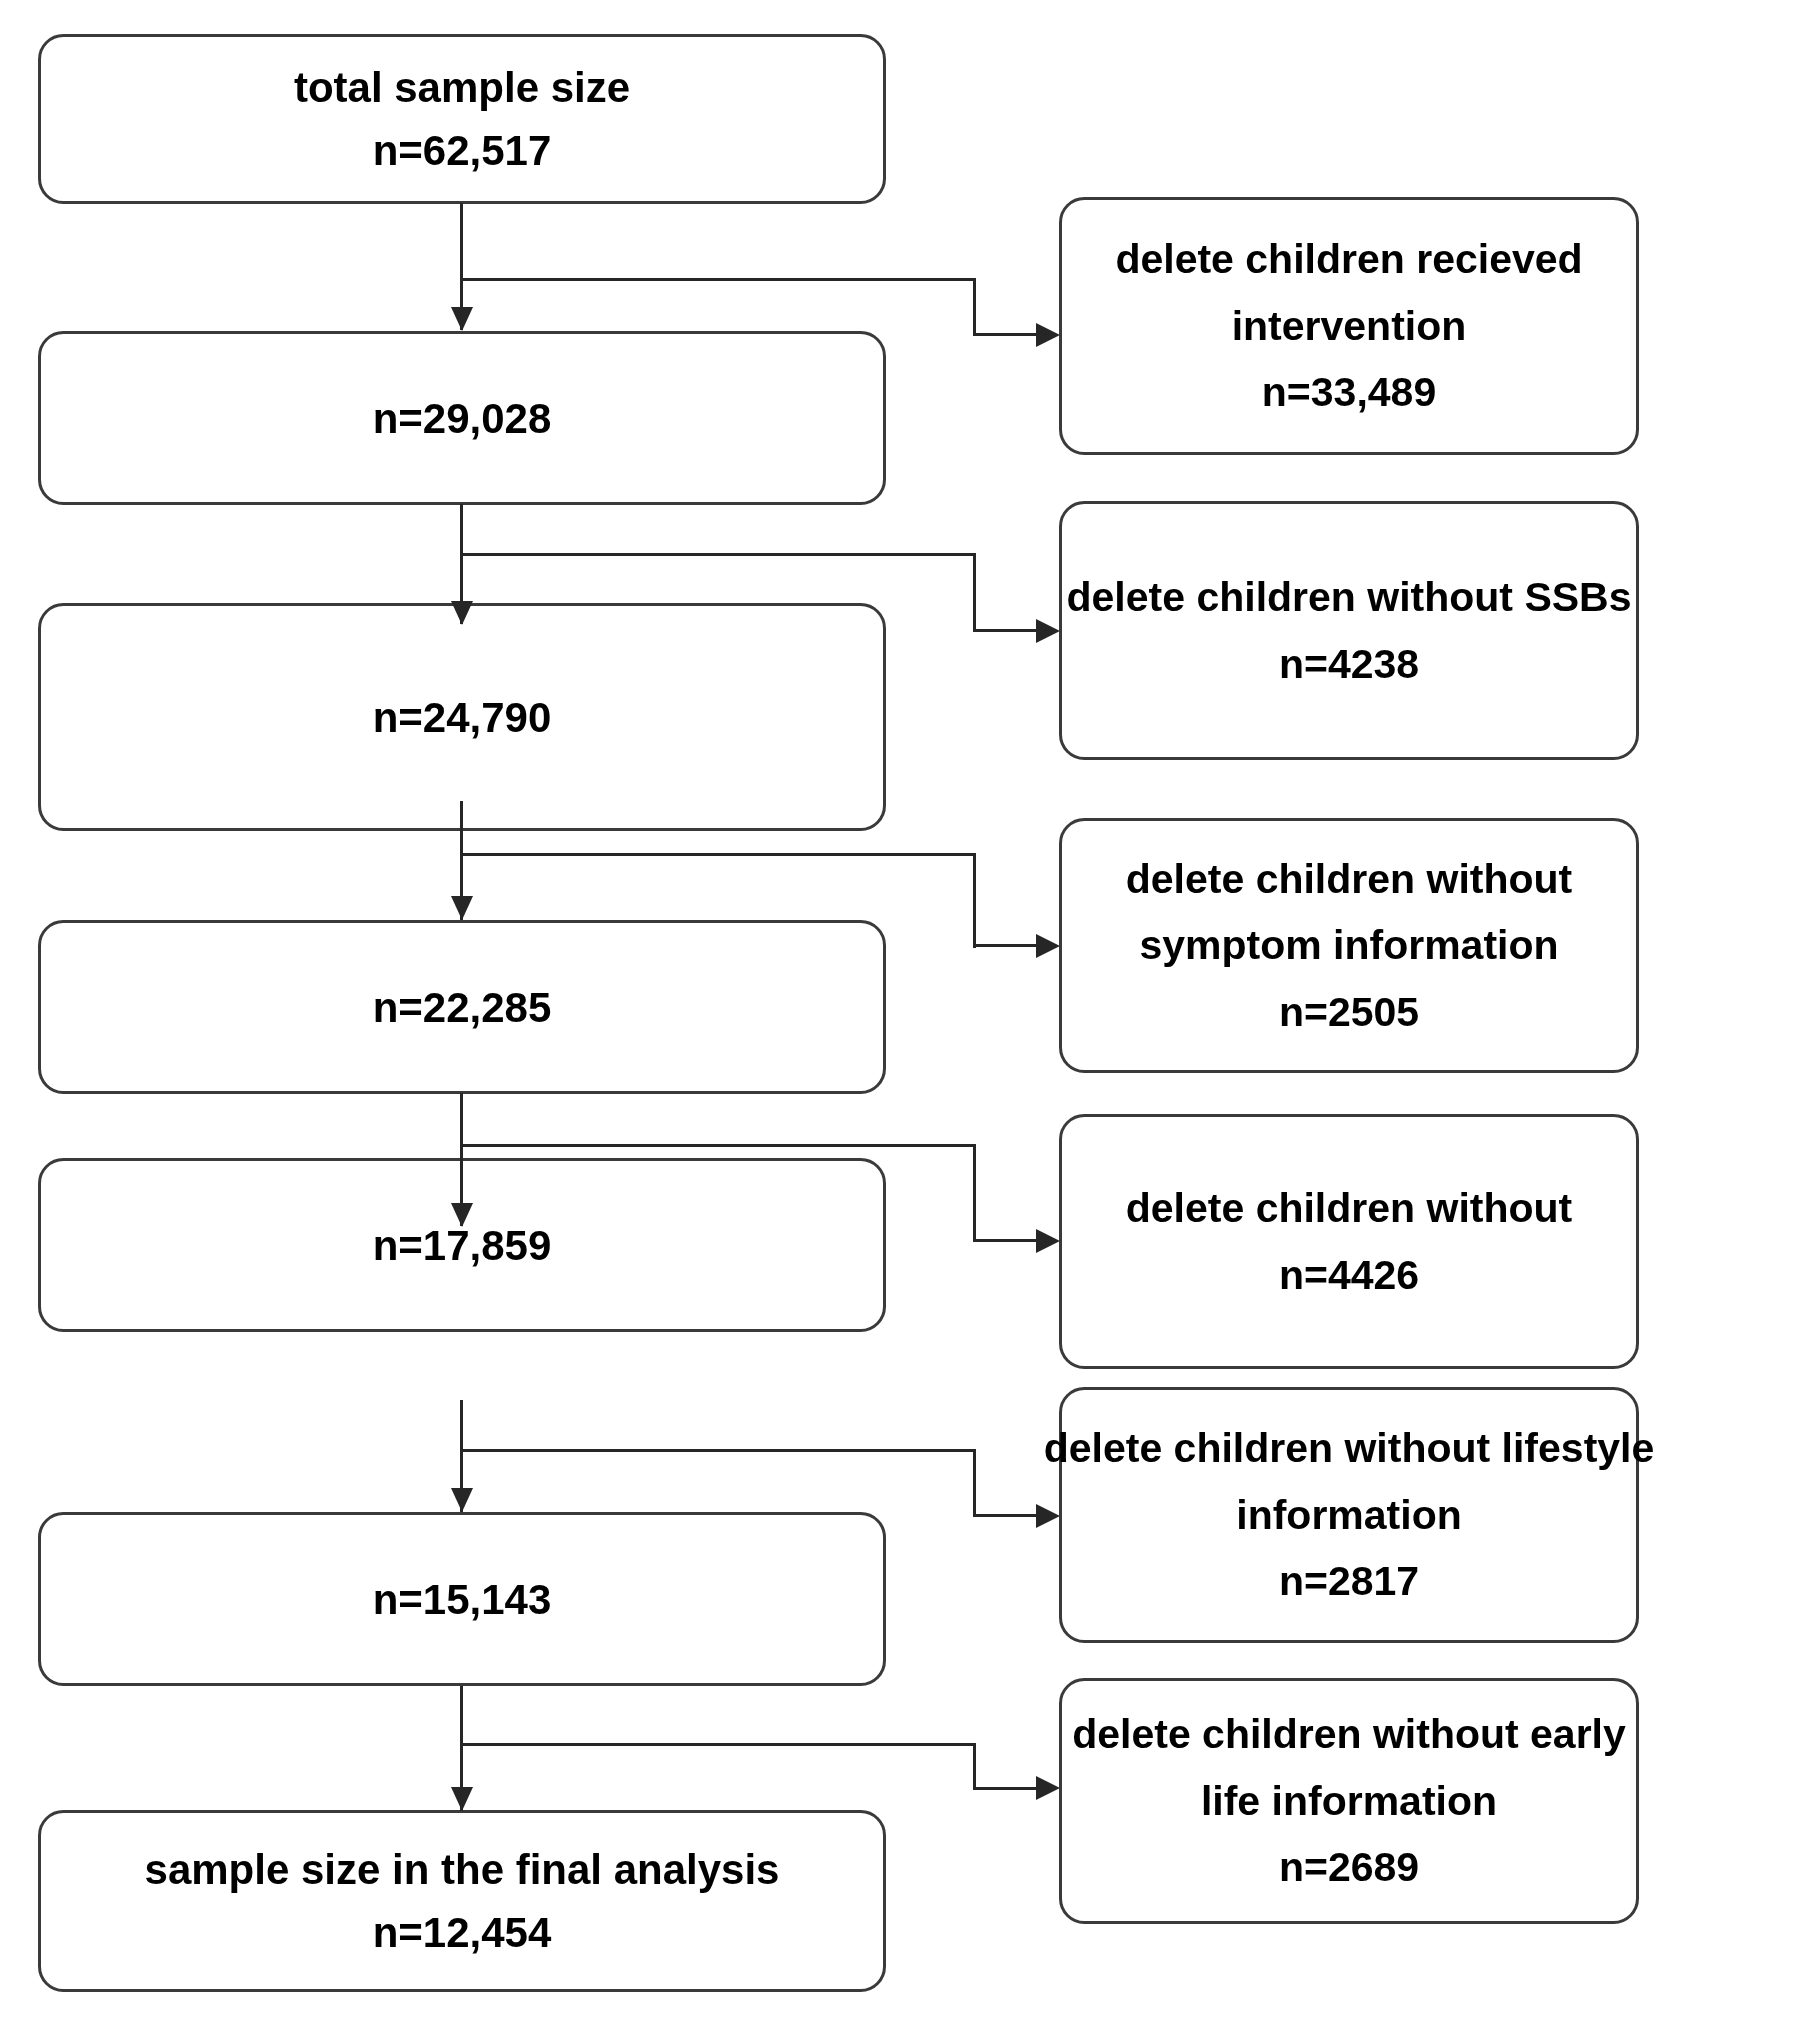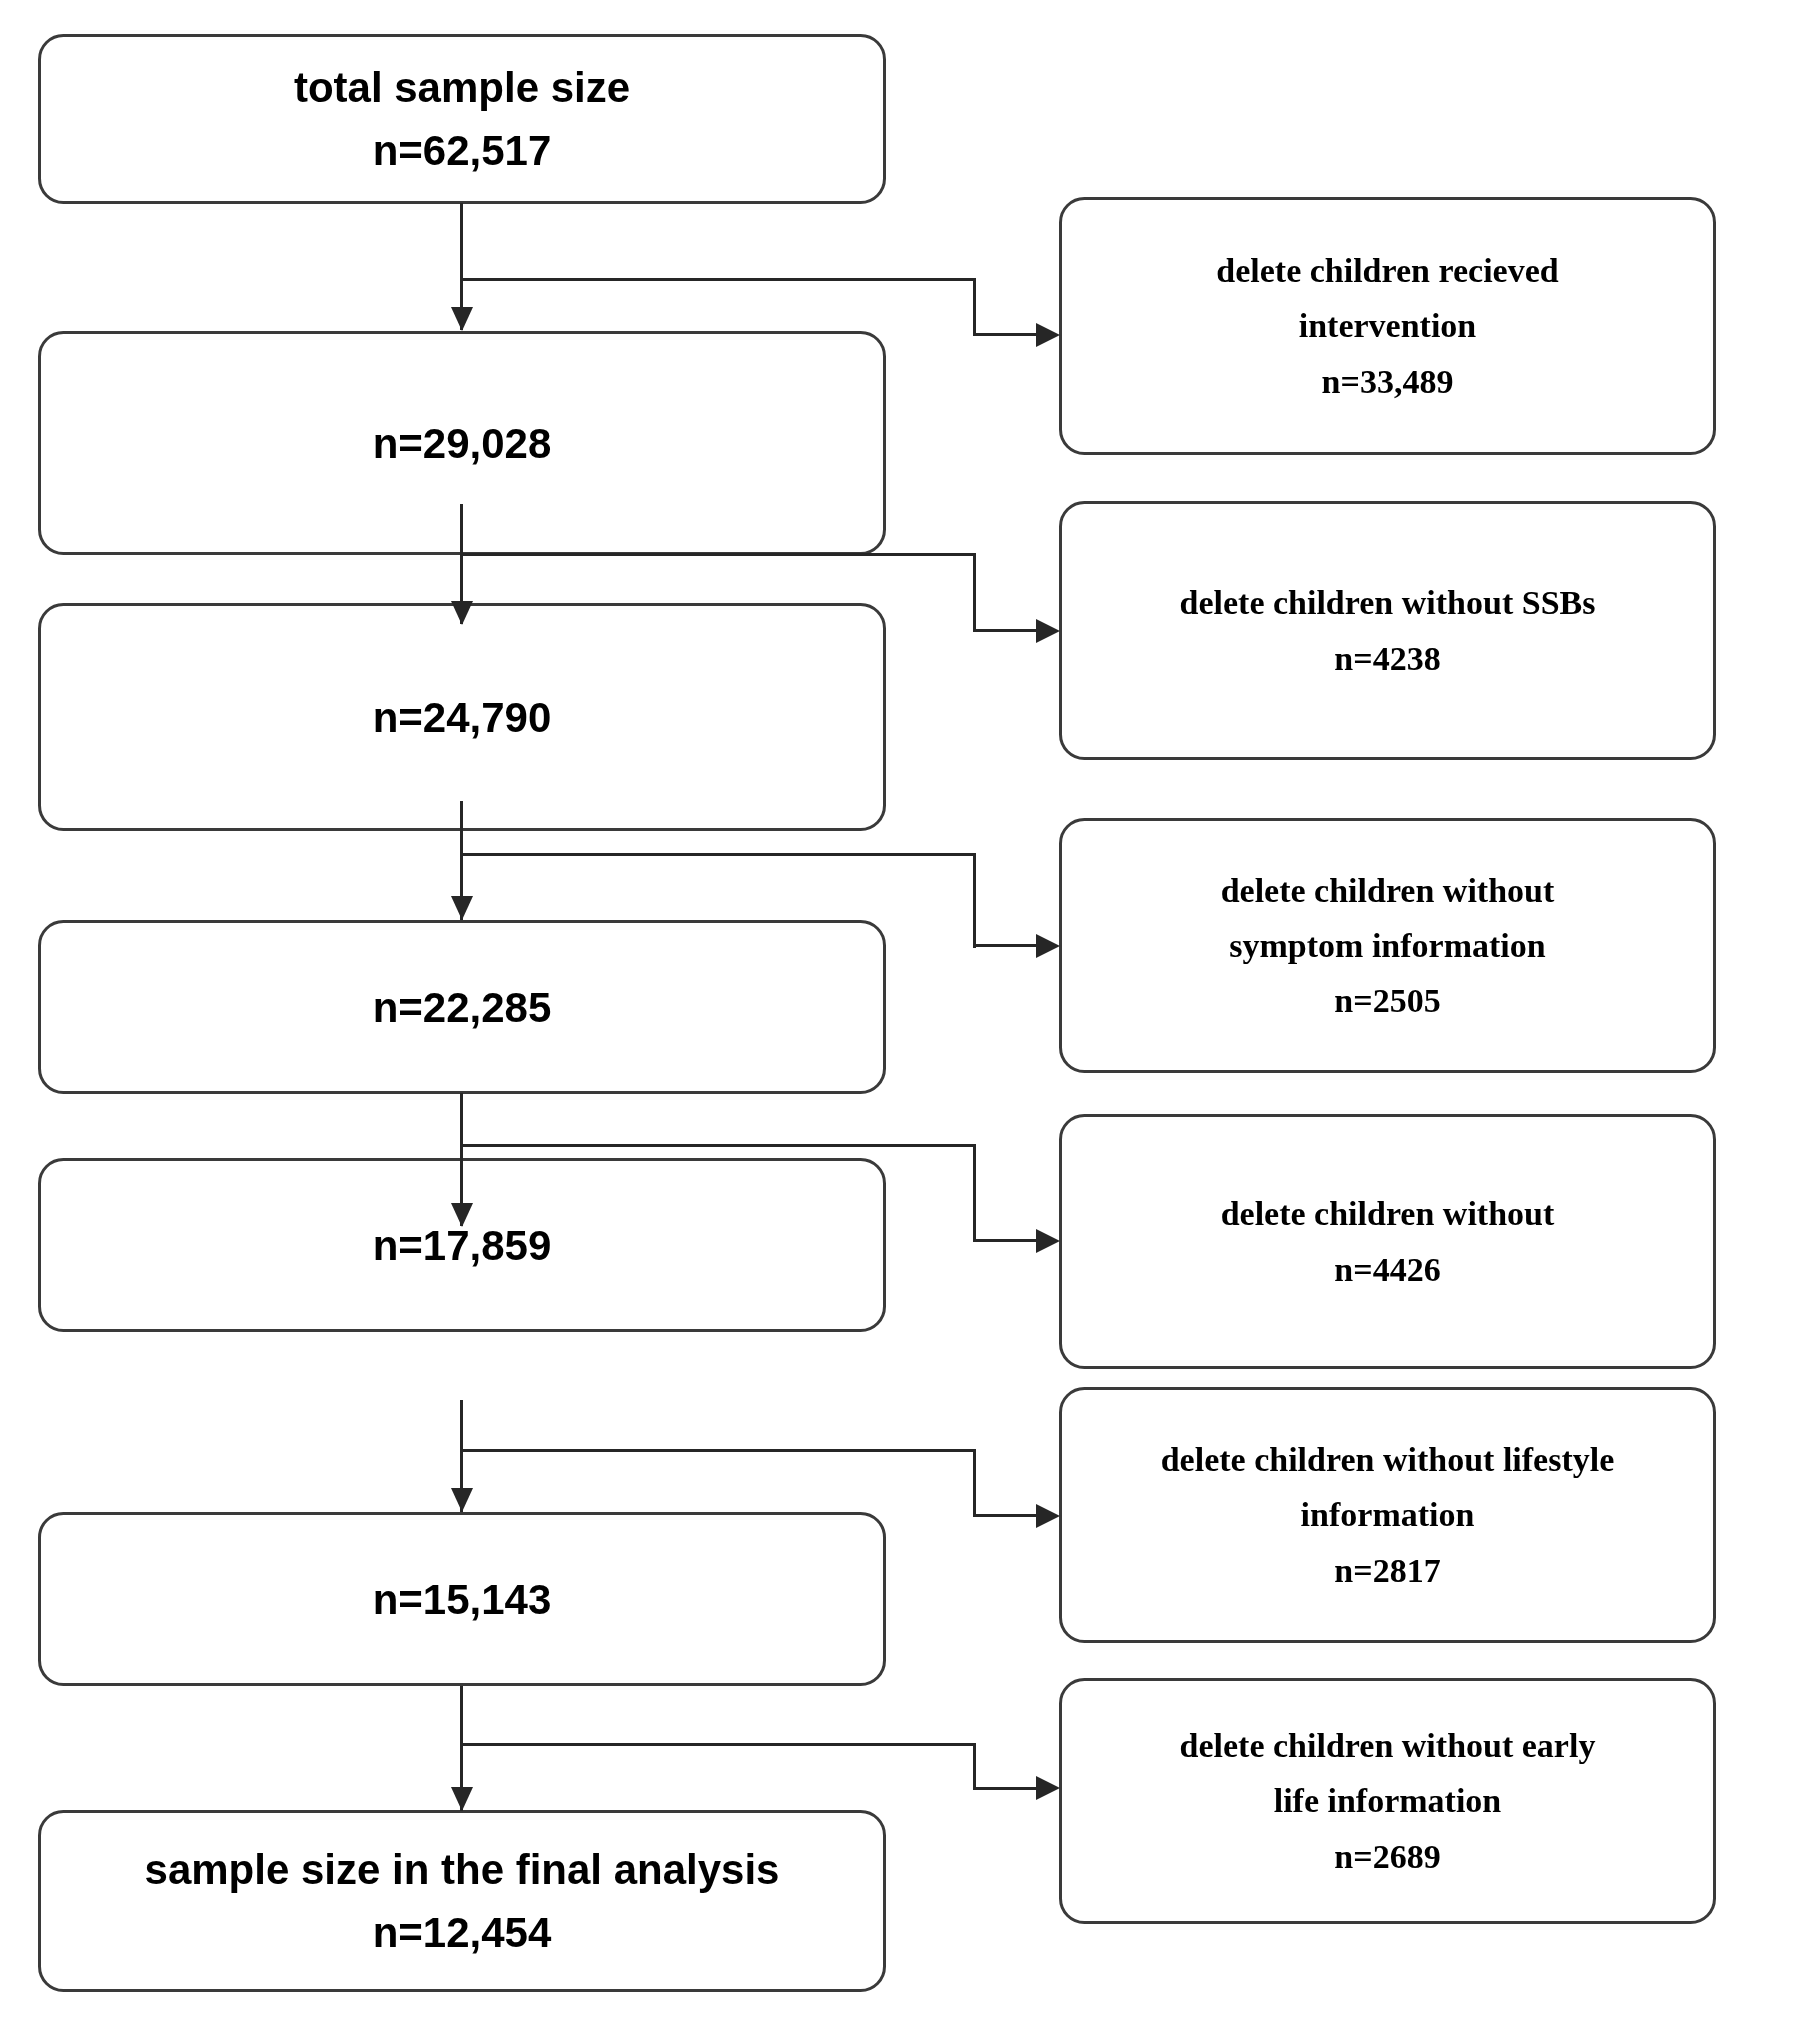--- a/index.html
+++ b/index.html
@@ -30,25 +30,24 @@
     font-weight: 700;
   }
   .box.left-col {
     left: 38px;
     width: 848px;
     font-size: 42px;
     line-height: 1.5;
   }
   .box.right-col {
     left: 1059px;
-    width: 657px;
-    font-size: 34px;
+    width: 580px;
+    font-size: 41px;
     line-height: 1.62;
     padding: 0 17px;
-    font-family: Liberation Serif, serif;
   }
   .tline { display: block; white-space: nowrap; }
   .seg {
     position: absolute;
     background: #262626;
   }
   .vseg { width: 3.4px; }
   .hseg { height: 3.4px; }
   .arrow-down {
     position: absolute;
@@ -70,21 +69,21 @@
 </head>
 <body>
 
 <div id="canvas">
 
   <div class="box left-col" style="top:34px;height:170px">
     <span class="tline">total sample size</span>
     <span class="tline">n=62,517</span>
   </div>
 
-  <div class="box left-col" style="top:331px;height:224px">
+  <div class="box left-col" style="top:331px;height:174px">
     <span class="tline">n=29,028</span>
   </div>
 
   <div class="box left-col" style="top:603px;height:228px">
     <span class="tline">n=24,790</span>
   </div>
 
   <div class="box left-col" style="top:920px;height:174px">
     <span class="tline">n=22,285</span>
   </div>

